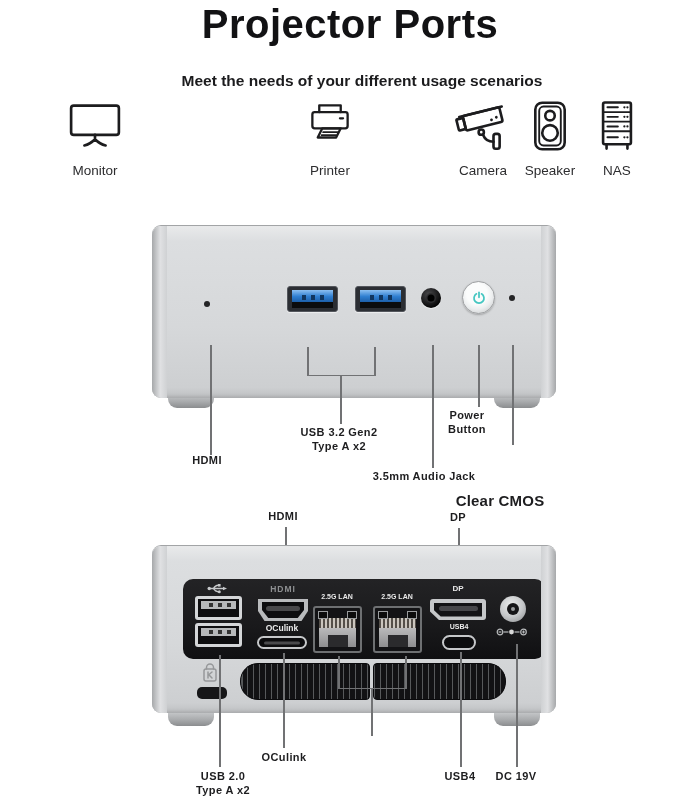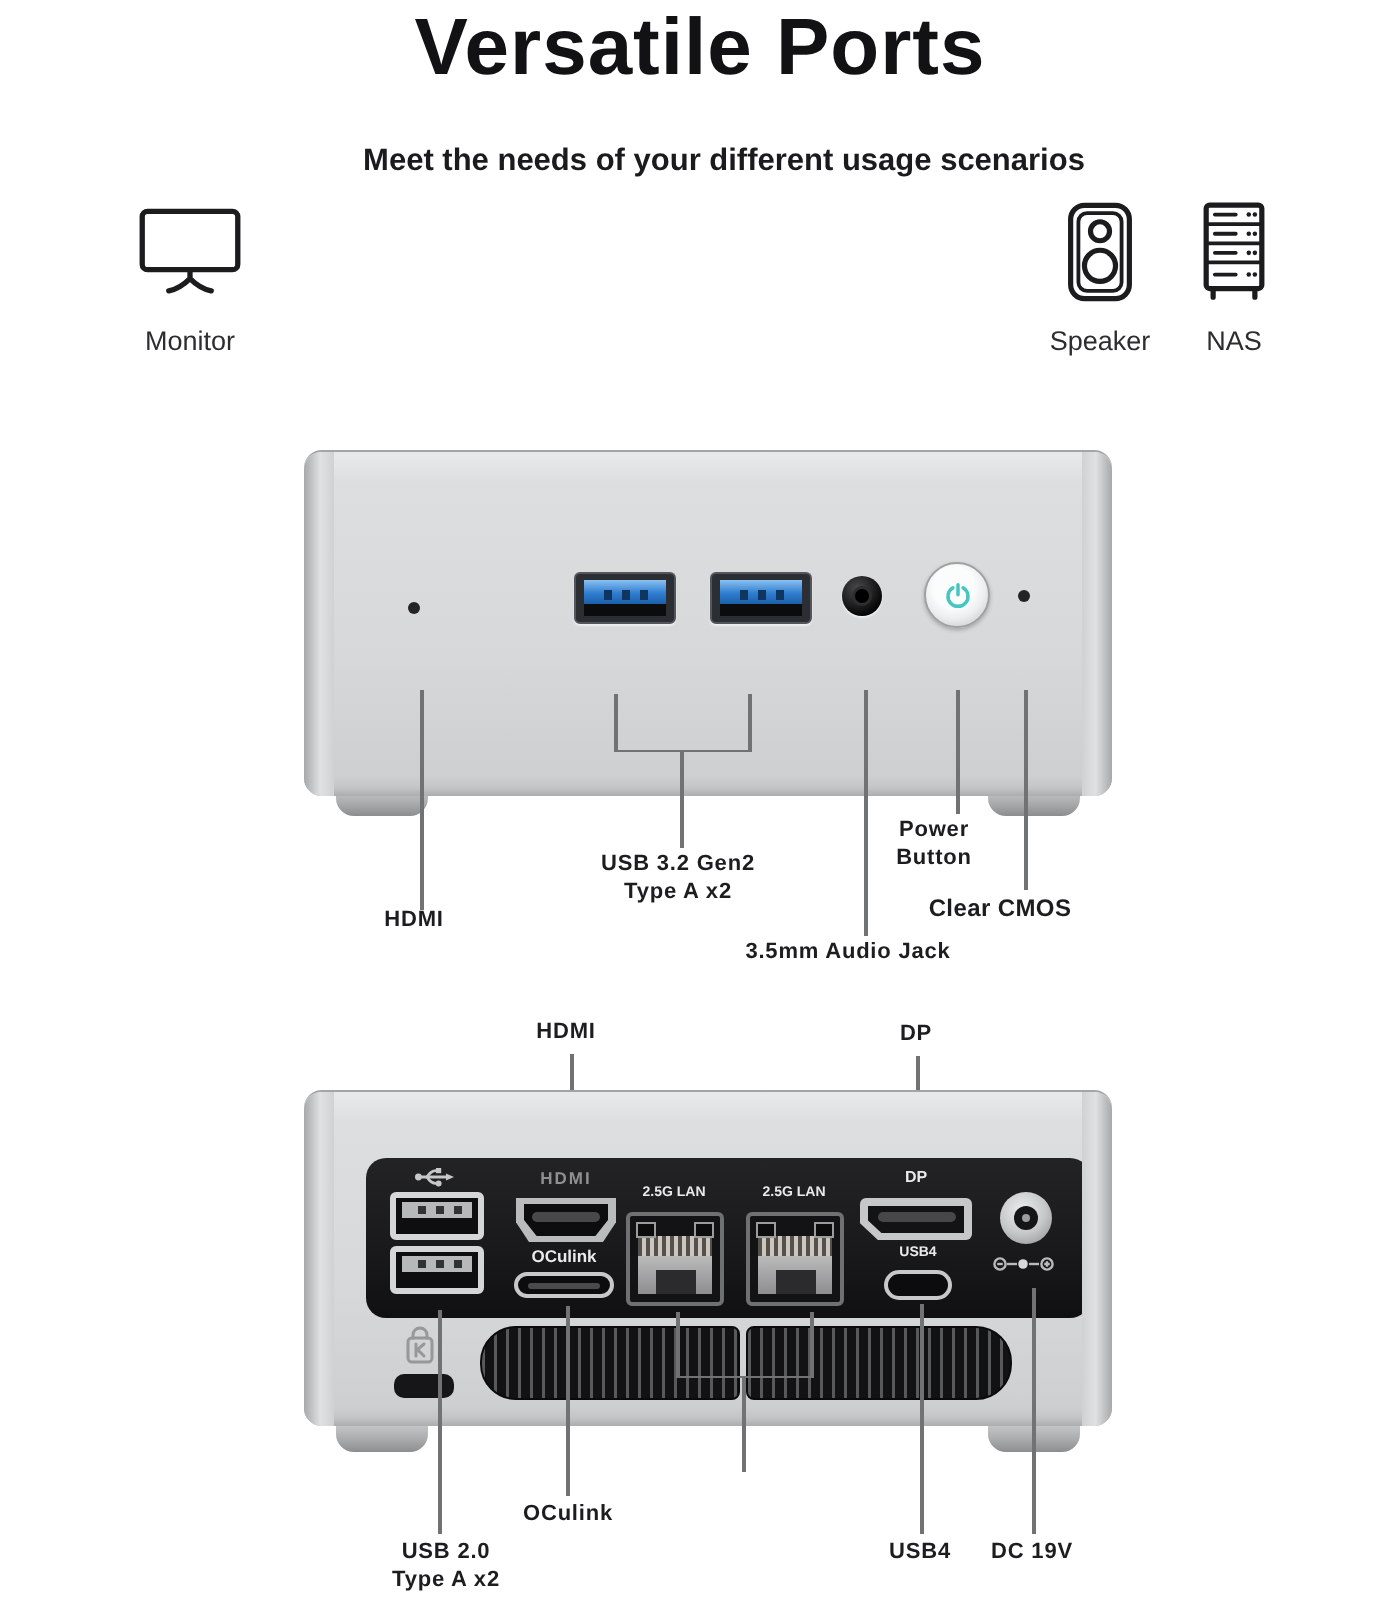--- a/index.html
+++ b/index.html
@@ -113,38 +113,67 @@
         box-sizing:border-box;
         background-image:repeating-linear-gradient(90deg,#57595b 0 1.5px,#121214 1.5px 6px);}
   .grille.gl{left:88px;width:130px;border-radius:18px 4px 4px 18px;}
   .grille.gr{left:221px;width:133px;border-radius:4px 18px 18px 4px;}
 
   
   .cl{position:absolute;width:1.5px;background:#717274;}
   .cl.h{height:1.5px;}
   .callout{position:absolute;transform:translateX(-50%);font-weight:700;font-size:11px;
         letter-spacing:.4px;color:#1d1d1f;white-space:pre-line;text-align:center;line-height:1.25;}
-  .callout.small{font-size:12px;letter-spacing:.2px;}
+  .callout.small{font-size:15px;letter-spacing:.2px;margin-top:45px;}
 </style>
 </head>
 <body>
 
 <div class="canvas">
 
-  <h1 class="title">Versatile Ports</h1>
+  <h1 class="title">Projector Ports</h1>
   <p class="subtitle">Meet the needs of your different usage scenarios</p>
 
   <div class="scenario" style="left:49px">
     <div class="sicon">
       <svg width="60" height="46" viewBox="0 0 64 52">
           <rect x="5" y="3" width="54" height="33" rx="3"></rect>
           <path d="M32 36v5M32 41c-4 4-7.5 6-12 7M32 41c4 4 7.5 6 12 7"></path>
         </svg>
     </div>
     <div class="slabel">Monitor</div>
+  </div>
+  <div class="scenario" style="left:284px">
+    <div class="sicon">
+      <svg width="46" height="52" viewBox="0 0 60 64">
+          <path d="M16 14V5h28v9"></path>
+          <rect x="7" y="14" width="46" height="21" rx="3"></rect>
+          <path d="M43 22h4"></path>
+          <path d="M20 35h24l-6 12H14z"></path>
+          <path d="M21 40h19M19 44h19" stroke-width="2.2"></path>
+        </svg>
+    </div>
+    <div class="slabel">Printer</div>
+  </div>
+  <div class="scenario" style="left:437px">
+    <div class="sicon">
+      <svg width="56" height="52" viewBox="0 0 64 58">
+          <g transform="translate(7,0) rotate(-14 26 20)">
+            <rect x="3" y="12" width="43" height="17" rx="2"></rect>
+            <path d="M-1 12h50"></path>
+            <rect x="-5" y="14" width="8" height="13" rx="1"></rect>
+            <circle class="f" cx="34" cy="24" r="1.6"></circle>
+            <circle class="f" cx="40" cy="22.5" r="1.6"></circle>
+          </g>
+          <circle cx="30" cy="36" r="3"></circle>
+          <path d="M32 39c2 5 6 8 12 8"></path>
+          <rect x="44" y="38" width="7" height="17" rx="2.5"></rect>
+        </svg>
+    </div>
+    <div class="slabel">Camera</div>
   </div>
   <div class="scenario" style="left:504px">
     <div class="sicon">
       <svg width="38" height="52" viewBox="0 0 44 58">
           <rect x="5" y="2" width="34" height="54" rx="8"></rect>
           <rect x="9.5" y="6.5" width="25" height="45" rx="5" stroke-width="2.2"></rect>
           <circle cx="22" cy="17" r="5.5"></circle>
           <circle cx="22" cy="37" r="9"></circle>
         </svg>
     </div>

